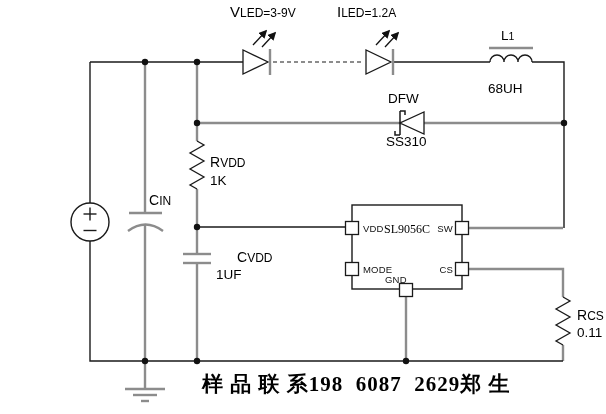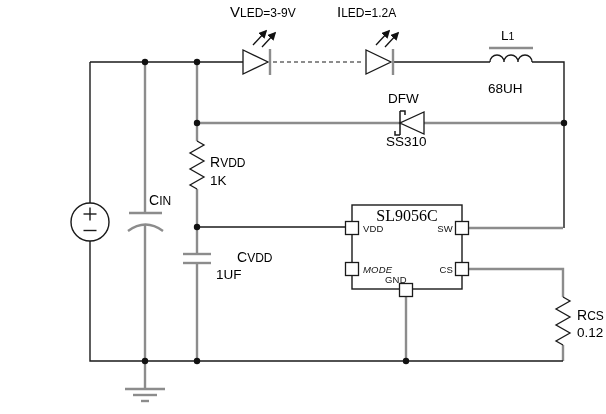--- a/index.html
+++ b/index.html
@@ -3,22 +3,22 @@
 <meta charset="utf-8">
 <style>
   html,body{margin:0;padding:0;background:#fff;}
   #stage{position:relative;width:606px;height:414px;background:#ffffff;overflow:hidden;
          font-family:"Liberation Sans",sans-serif;color:#000;}
   #wires{position:absolute;left:0;top:0;}
   .lbl{position:absolute;font-size:13.5px;line-height:1.1;white-space:nowrap;color:#000;}
   .lbl .big{font-size:15px;}
   .lbl .small{font-size:12px;}
   .pin{position:absolute;font-size:9.5px;letter-spacing:0.2px;color:#111;}
-  .icname{position:absolute;left:352px;top:207px;width:110px;text-align:center;
-          font-family:"Liberation Serif",serif;font-size:16px;}
+  .icname{position:absolute;left:352px;top:222px;width:110px;text-align:center;
+          font-family:"Liberation Serif",serif;font-size:12px;}
   .footer{position:absolute;left:202px;top:370px;
           font-family:"Liberation Serif",serif;font-weight:bold;font-size:21px;
           white-space:pre;letter-spacing:1px;}
   .r{text-align:right;}
 </style>
 </head>
 <body>
 
 <div id="stage">
 
@@ -162,23 +162,24 @@
   </div>
 
   <div class="lbl" style="left:216px;top:250px;margin-left:21px;">
     <span class="big" style="font-size:14px;">C</span><span class="small">VDD</span>
   </div>
   <div class="lbl" style="left:216px;top:268px;">1UF</div>
 
   <div class="lbl" style="left:577px;top:308px;">
     <span class="big" style="font-size:14px;">R</span><span class="small">CS</span>
   </div>
-  <div class="lbl" style="left:577px;top:326px;">0.12</div>
+  <div class="lbl" style="left:577px;top:326px;">0.11</div>
 
   <div class="icname">SL9056C</div>
   <div class="pin" style="left:363px;top:223px;">VDD</div>
   <div class="pin r" style="left:420px;top:223px;width:33px;">SW</div>
-  <div class="pin" style="left:363px;top:264px;font-style:italic;">MODE</div>
+  <div class="pin" style="left:363px;top:264px;">MODE</div>
   <div class="pin r" style="left:420px;top:264px;width:33px;">CS</div>
   <div class="pin" style="left:385px;top:274px;">GND</div>
 
+  <div class="footer">样 品 联 系198  6087  2629郑 生</div>
 
 </div>
 
 </body></html>

